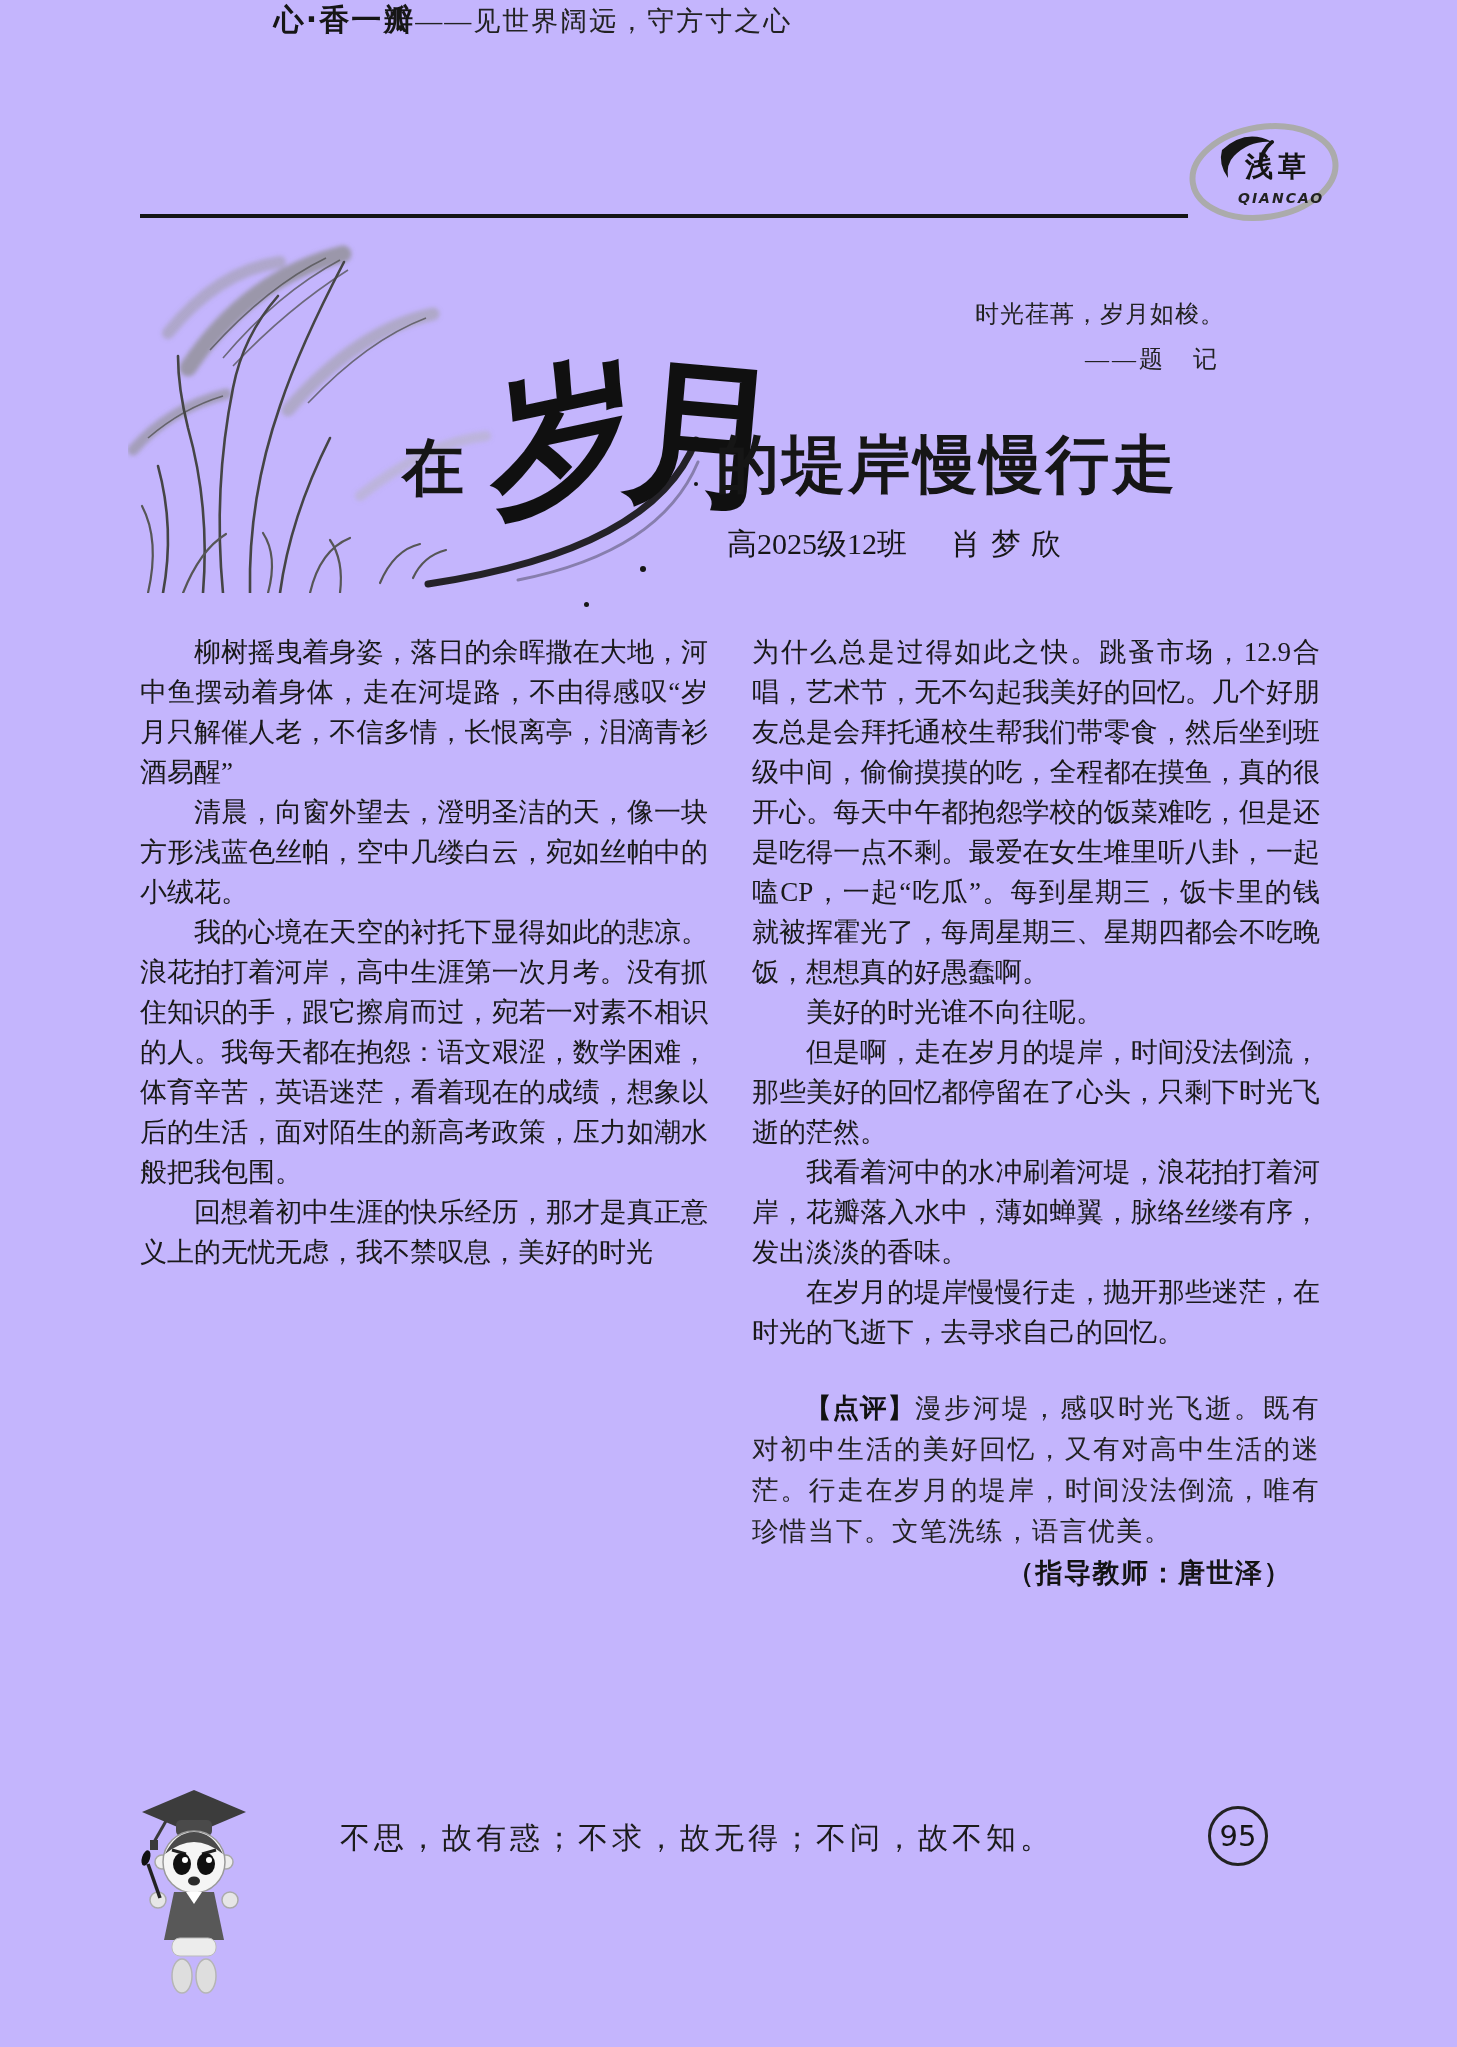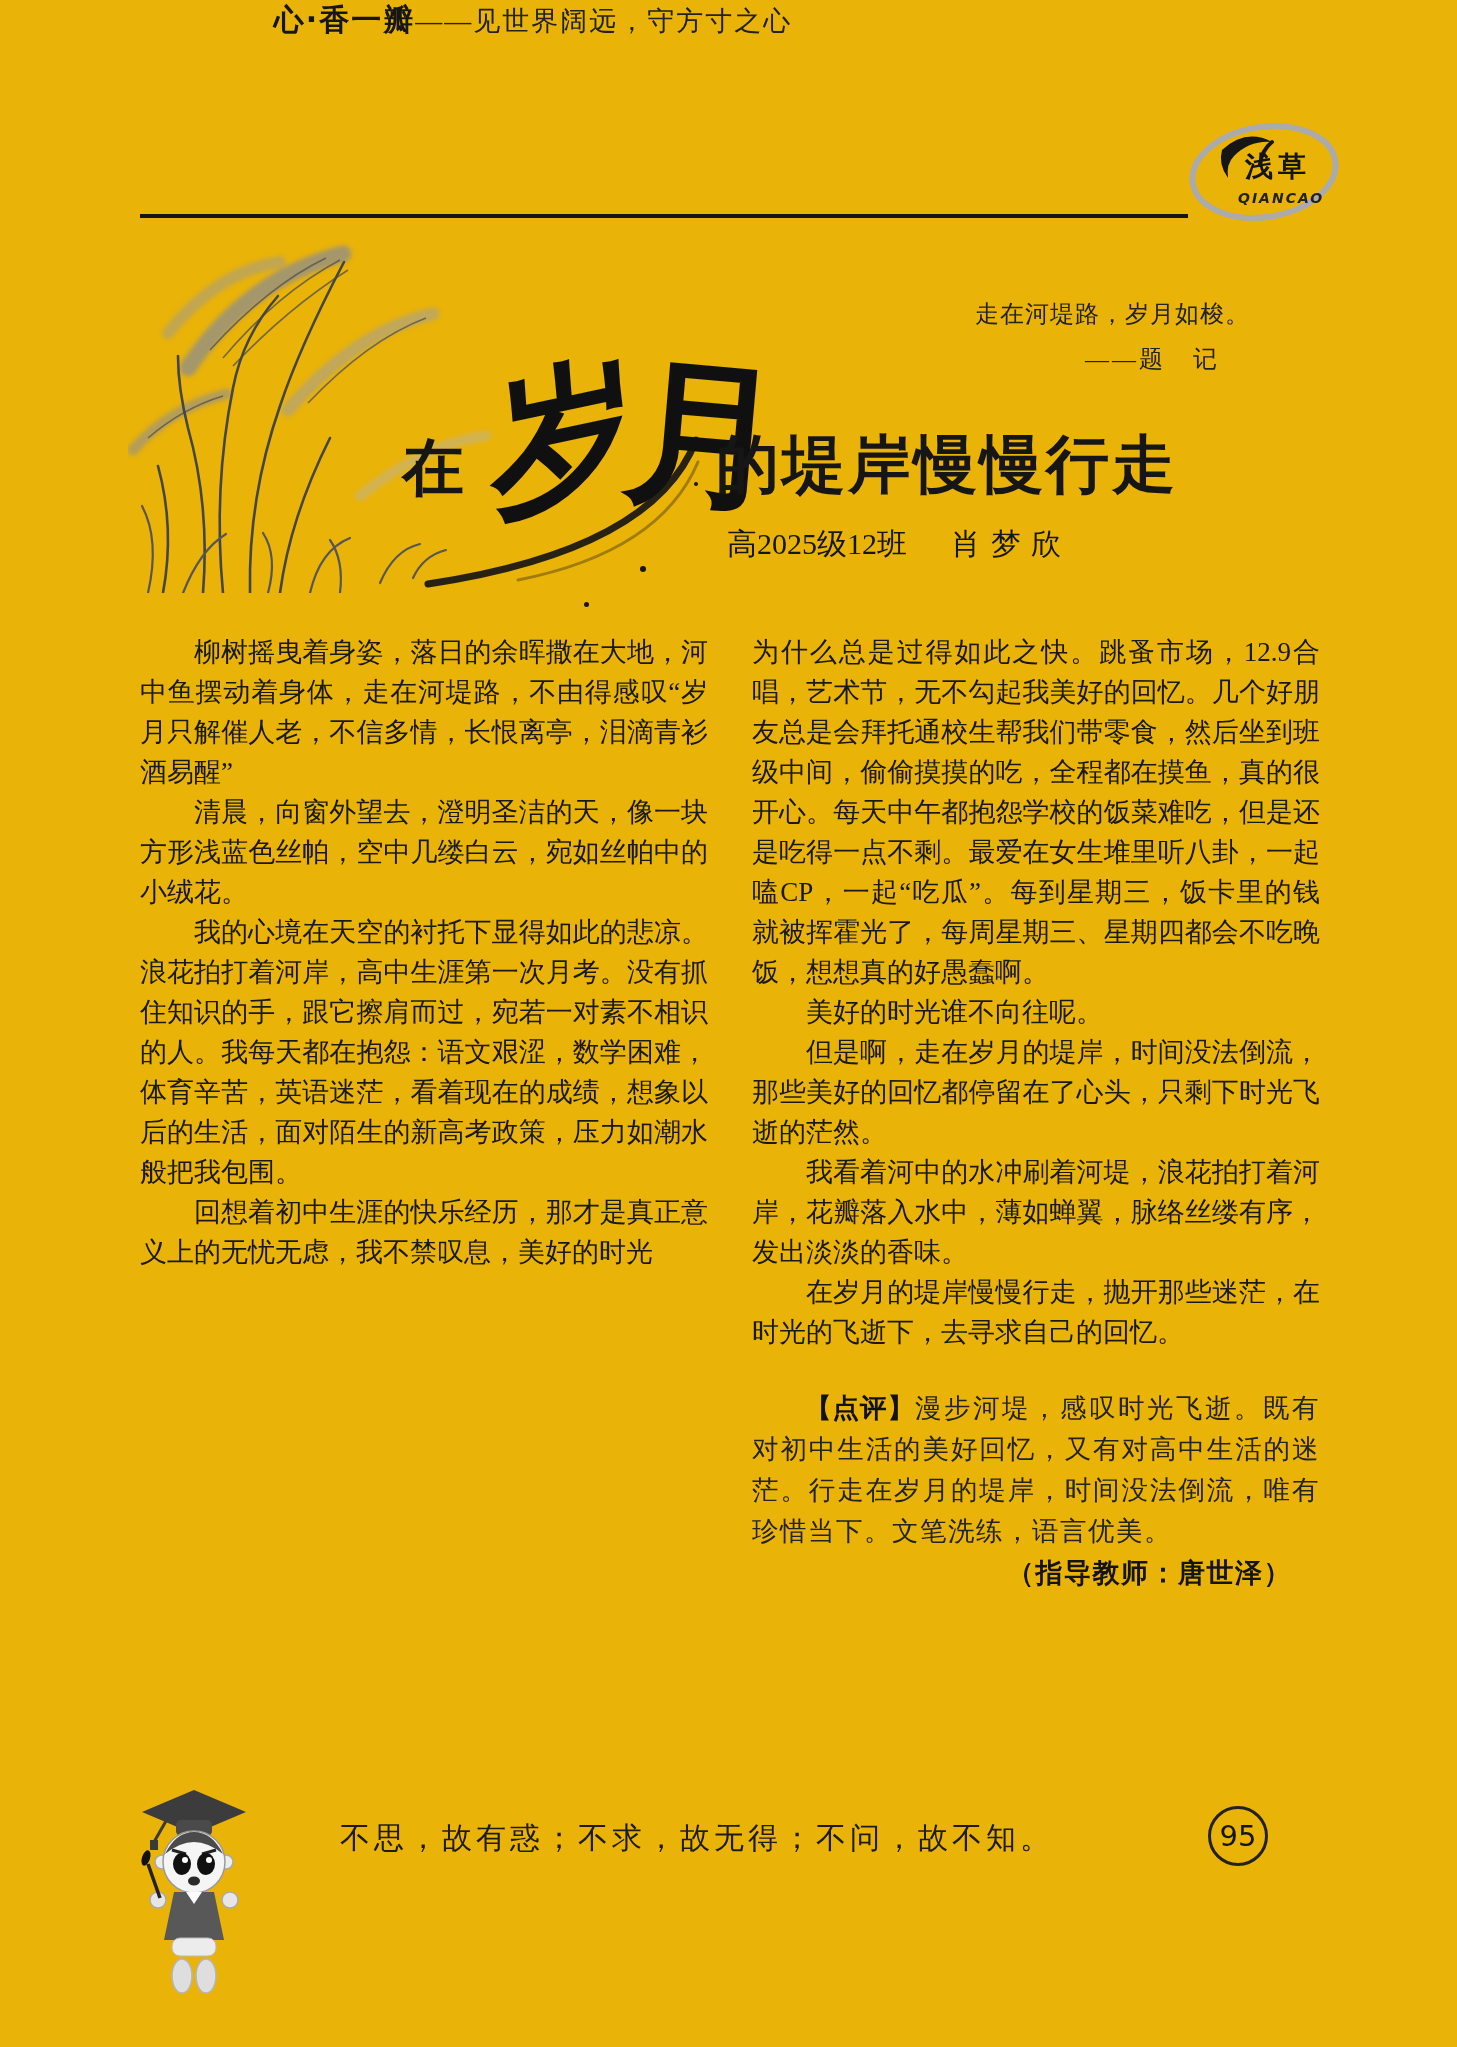--- a/index.html
+++ b/index.html
@@ -1,16 +1,16 @@
 <!DOCTYPE html>
 <html><head>
 <meta charset="utf-8">
 <style>
   html,body{margin:0;padding:0;background:#ffffff;}
-  .page{position:relative;width:1457px;height:2047px;background:#eab308;overflow:hidden;
+  .page{position:relative;width:1457px;height:2047px;background:#c4b5fd;overflow:hidden;
         font-family:"Liberation Serif","DejaVu Serif",serif;color:#1a1a1a;}
   .abs{position:absolute;}
 
   
   .header-text{left:0;top:140;width:1066px;text-align:center;white-space:nowrap;}
   .header-title{font-family:"DejaVu Sans","Liberation Sans",sans-serif;font-weight:bold;
                 font-size:30px;letter-spacing:2px;color:#161616;}
   .header-tagline{font-size:27px;letter-spacing:2px;color:#222;}
   .header-rule{left:140px;top:214px;width:1048px;height:4px;background:#151515;}
 
@@ -76,21 +76,21 @@
     <svg width="156" height="104" viewBox="0 0 156 104">
       <ellipse cx="76" cy="52" rx="72" ry="45" fill="none" stroke="#ababab" stroke-width="6" transform="rotate(-9 76 52)"></ellipse>
       <path d="M34,30 Q58,8 84,22 Q62,20 46,36 Q38,44 40,58 Q30,44 34,30 Z" fill="#161616"></path>
       <path d="M84,22 Q74,30 72,44" fill="none" stroke="#161616" stroke-width="4" stroke-linecap="round"></path>
     </svg>
     <div class="logo-cn">浅草</div>
     <div class="logo-en">QIANCAO</div>
   </div>
 
   <div class="abs epigraph">
-    <span>走在河堤路，岁月如梭。</span>
+    <span>时光荏苒，岁月如梭。</span>
     <span class="epigraph-attr">——题　记</span>
   </div>
 
   <svg class="abs reeds" viewBox="0 0 370 355">
     <defs>
         <filter id="rblur" x="-30%" y="-30%" width="160%" height="160%">
           <feGaussianBlur stdDeviation="2.2"></feGaussianBlur>
         </filter>
       </defs>
     <g filter="url(#rblur)" fill="none" stroke-linecap="round">

